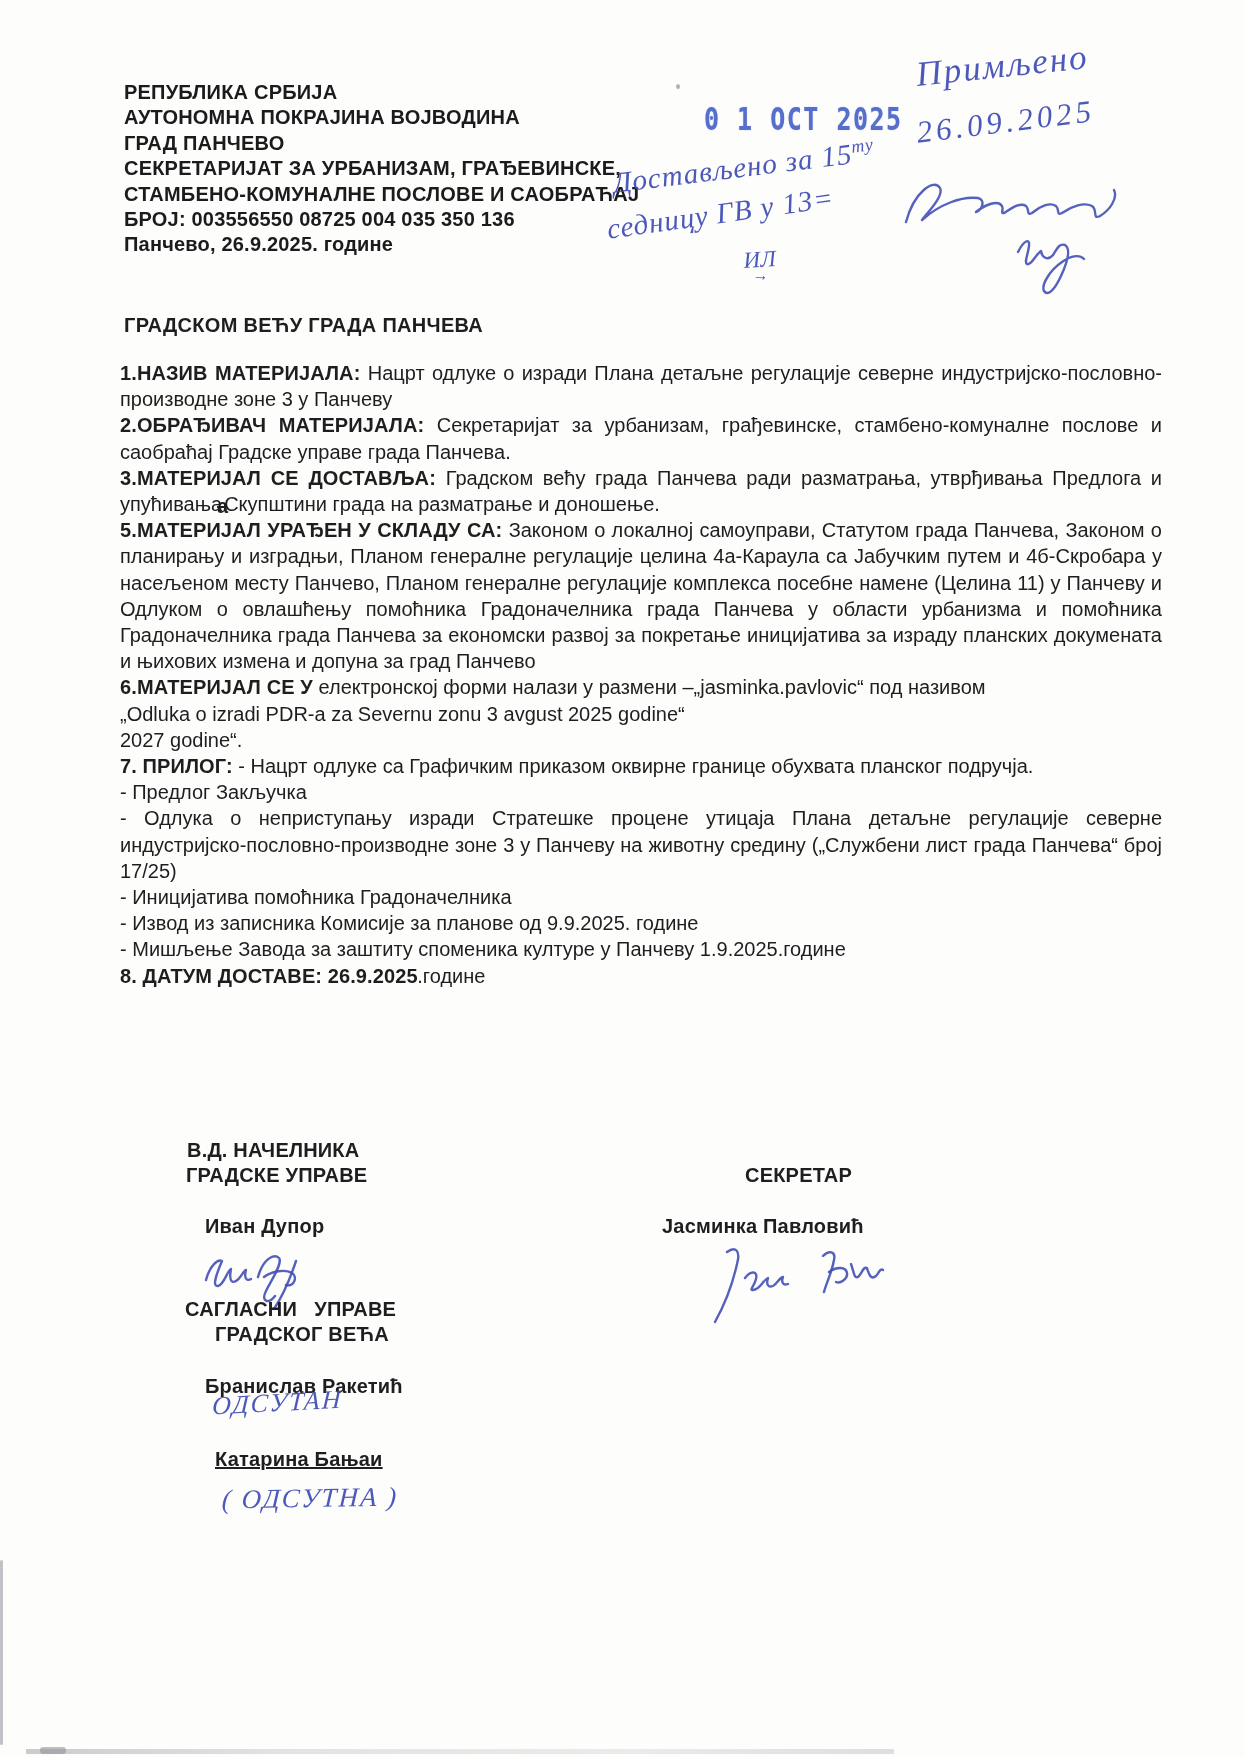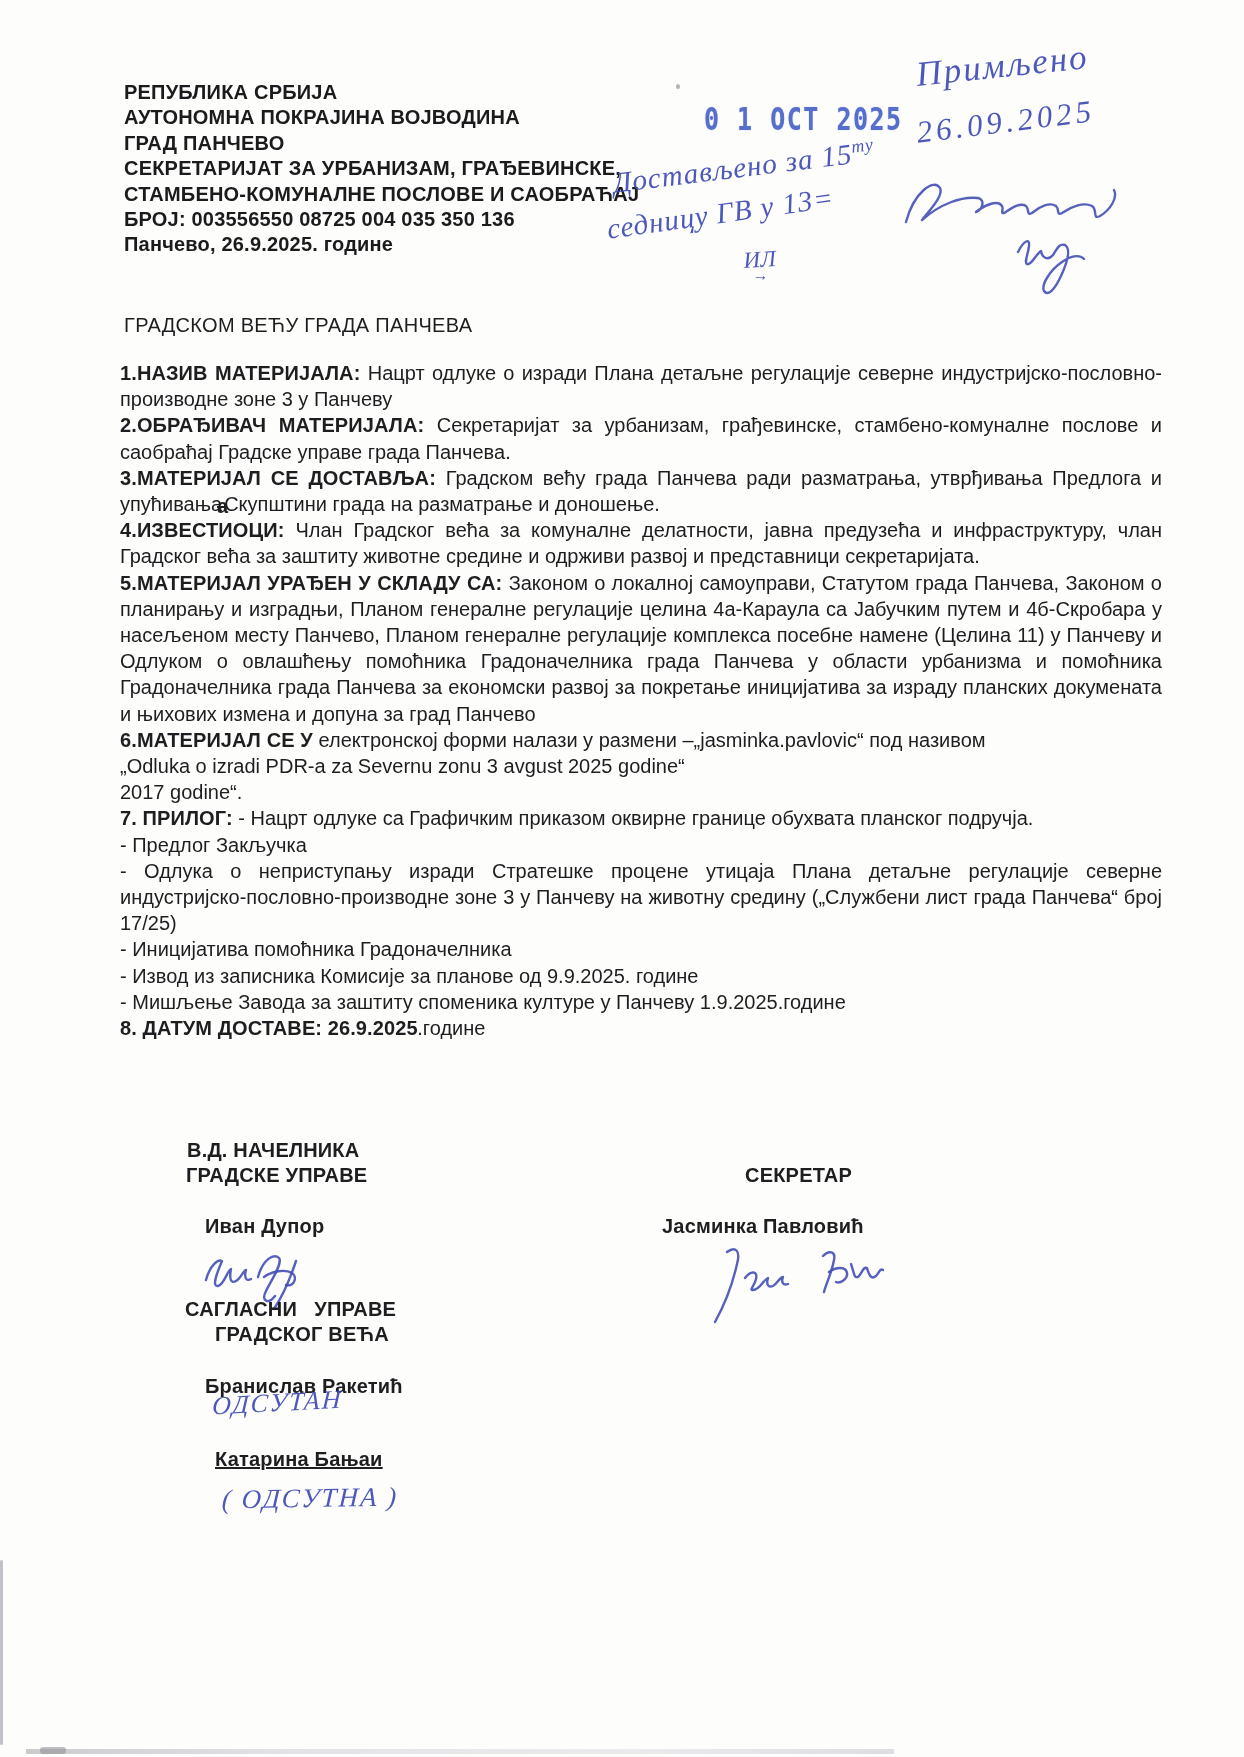--- a/index.html
+++ b/index.html
@@ -36,21 +36,21 @@
   .hand-del1{left:612px;top:150px;font-size:29px;transform:rotate(-7deg);letter-spacing:1px;}
   .hand-del1 sup{font-size:18px;}
   .hand-del2{left:606px;top:197px;font-size:29px;transform:rotate(-8deg);letter-spacing:1px;}
   .hand-initials{left:744px;top:247px;font-size:23px;transform:rotate(-4deg);}
   .hand-initials .arrow{display:block;font-size:16px;margin:-6px 0 0 8px;transform:rotate(8deg);font-style:normal;}
   .hand-absent-1{left:212px;top:1388px;font-size:26px;letter-spacing:2px;transform:rotate(-3deg) skewX(-6deg);}
   .hand-absent-2{left:222px;top:1483px;font-size:27px;letter-spacing:2px;transform:rotate(-1deg) skewX(-4deg);}
   .sig-svg{position:absolute;}
   .sig-svg path{fill:none;stroke:#4350b6;stroke-width:2.4;stroke-linecap:round;stroke-linejoin:round;opacity:.9;}
   
-  .recipient{position:absolute;left:124px;top:314px;font-weight:normal;font-size:20px;letter-spacing:.3px;}
+  .recipient{position:absolute;left:124px;top:314px;font-weight:bold;font-size:20px;letter-spacing:.3px;}
   .doc-body{position:absolute;left:120px;top:360px;width:1042px;font-size:20px;line-height:26.2px;}
   .doc-body p{margin:0;text-align:justify;}
   .doc-body p b{letter-spacing:.1px;}
   .doc-body p b::after{content:" ";}
   .struck{font-weight:bold;text-decoration:line-through;letter-spacing:-2px;margin:0 -2px 0 -5px;position:relative;top:2px;}
   .plain-line{text-align:left !important;}
   
   .sigline{position:absolute;font-weight:bold;font-size:20px;letter-spacing:.2px;white-space:pre;}
 </style>
 </head>
@@ -88,25 +88,24 @@
     <path d="M8,64 C16,34 36,20 42,30 C46,38 30,54 24,62 C42,46 64,38 80,40 C88,42 84,52 78,54 C88,46 100,42 104,48 C106,52 102,56 106,55 C114,50 122,44 128,48 C132,52 128,58 134,55 C142,48 152,44 158,48 C162,52 158,58 164,55 C174,48 186,44 194,48 C200,52 194,62 202,58 C212,52 220,40 216,32"></path>
     <path d="M120,94 C126,82 132,80 131,88 C130,97 126,104 129,106 C133,108 138,96 143,93 C144,100 150,103 155,97 C159,91 161,85 167,87 C173,91 169,105 163,118 C157,131 150,139 146,133 C143,127 152,112 164,104 C172,98 181,96 186,101"></path>
   </svg>
 
   <div class="recipient">ГРАДСКОМ ВЕЋУ ГРАДА ПАНЧЕВА</div>
 
   <div class="doc-body">
     <p><b>1.НАЗИВ МАТЕРИЈАЛА:</b><span>Нацрт одлуке о изради Плана детаљне регулације северне индустријско-пословно-производне зоне 3 у Панчеву</span></p>
     <p><b>2.ОБРАЂИВАЧ МАТЕРИЈАЛА:</b><span>Секретаријат за урбанизам, грађевинске, стамбено-комуналне послове и саобраћај Градске управе града Панчева.</span></p>
     <p><b>3.МАТЕРИЈАЛ СЕ ДОСТАВЉА:</b><span>Градском већу града Панчева ради разматрања, утврђивања Предлога и упућивања</span><span class="struck">а</span><span>Скупштини града на разматрање и доношење.</span></p>
-    <p><b>4.ИЗВЕСТИОЦИ:</b><span>Члан Градског већа за комуналне делатности, јавна предузећа и инфраструктуру, члан Градског већа за заштиту животне средине и одрживи развој и представници секретаријата.</span></p>
     <p><b>5.МАТЕРИЈАЛ УРАЂЕН У СКЛАДУ СА:</b><span>Законом о локалној самоуправи, Статутом града Панчева, Законом о планирању и изградњи, Планом генералне регулације целина 4а-Караула са Јабучким путем и 4б-Скробара у насељеном месту Панчево, Планом генералне регулације комплекса посебне намене (Целина 11) у Панчеву и Одлуком о овлашћењу помоћника Градоначелника града Панчева у области урбанизма и помоћника Градоначелника града Панчева за економски развој за покретање иницијатива за израду планских докумената и њихових измена и допуна за град Панчево</span></p>
     <p><b>6.МАТЕРИЈАЛ СЕ У</b><span>електронској форми налази у размени –„jasminka.pavlovic“ под називом</span></p>
     <p class="plain-line">„Odluka o izradi  PDR-a za Severnu zonu 3 avgust 2025 godine“</p>
-    <p class="plain-line">2017 godine“.</p>
+    <p class="plain-line">2027 godine“.</p>
     <p><b>7. ПРИЛОГ:</b><span>- Нацрт одлуке са Графичким приказом оквирне границе обухвата планског подручја.</span></p>
     <p class="plain-line">- Предлог Закључка</p>
     <p>- Одлука о неприступању изради Стратешке процене утицаја Плана детаљне регулације северне индустријско-пословно-производне зоне 3 у Панчеву на животну средину („Службени лист града Панчева“ број 17/25)</p>
     <p class="plain-line">- Иницијатива помоћника Градоначелника</p>
     <p class="plain-line">- Извод из записника  Комисије за планове  од 9.9.2025. године</p>
     <p class="plain-line">- Мишљење Завода за заштиту споменика културе у Панчеву 1.9.2025.године</p>
     <p class="plain-line"><b>8. ДАТУМ ДОСТАВЕ: 26.9.2025</b><span style="margin-left:-6px">.године</span></p>
   </div>
 
   <div class="sigline" style="left:187px;top:1139px;">В.Д. НАЧЕЛНИКА</div>

